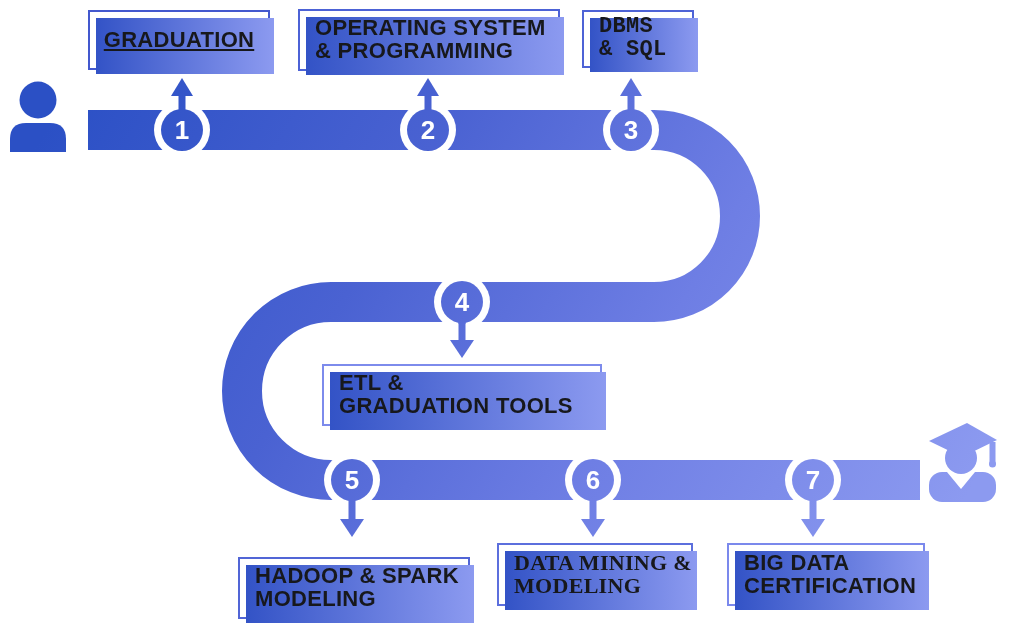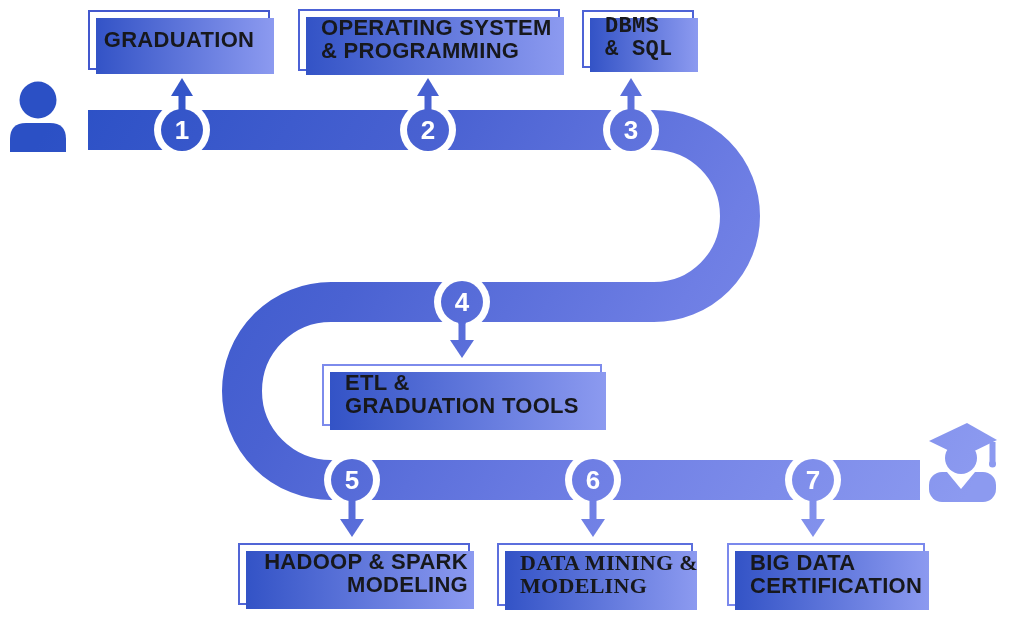--- a/index.html
+++ b/index.html
@@ -16,22 +16,22 @@
   .box::after{
     content:"";position:absolute;left:6px;top:6px;width:100%;height:100%;
     background:linear-gradient(90deg,var(--sh-from,#3353C6),var(--sh-to,#8C9AF0));
     z-index:-1;
   }
   .box-label{
     color:#17181C;font-weight:bold;font-size:22px;line-height:1.04;
     letter-spacing:0.3px;white-space:nowrap;
   }
   .box-label span{display:block;}
-  .box.center .box-label{text-align:center;}
-  .box.left{padding-left:21px;}
+  .box.center .box-label{text-align:center;text-decoration:underline;}
+  .box.left{padding-left:15px;}
   .num{
     font-family:"Liberation Sans",sans-serif;font-weight:bold;font-size:26px;
   }
 </style>
 </head>
 <body>
 
 <div class="stage">
 
   <svg class="path-svg" width="1024" height="623" viewBox="0 0 1024 623">
@@ -139,21 +139,21 @@
     </div>
   </div>
 
   <div class="box left" style="left: 322px; top: 364px; width: 280px; height: 62px; border-color: rgb(125, 139, 236);">
     <div class="box-label">
       <span>ETL &amp;</span>
       <span>GRADUATION TOOLS</span>
     </div>
   </div>
 
-  <div class="box left" style="left: 238px; top: 543px; width: 232px; height: 62px; border-color: rgb(81, 101, 214); text-align: right;">
+  <div class="box left" style="left: 238px; top: 557px; width: 232px; height: 62px; border-color: rgb(81, 101, 214);">
     <div class="box-label">
       <span>HADOOP &amp; SPARK</span>
       <span>MODELING</span>
     </div>
   </div>
 
   <div class="box left" style="left: 497px; top: 543px; width: 196px; height: 63px; border-color: rgb(92, 111, 221); font-family: Liberation Serif, serif;">
     <div class="box-label">
       <span>DATA MINING &amp;</span>
       <span>MODELING</span>

